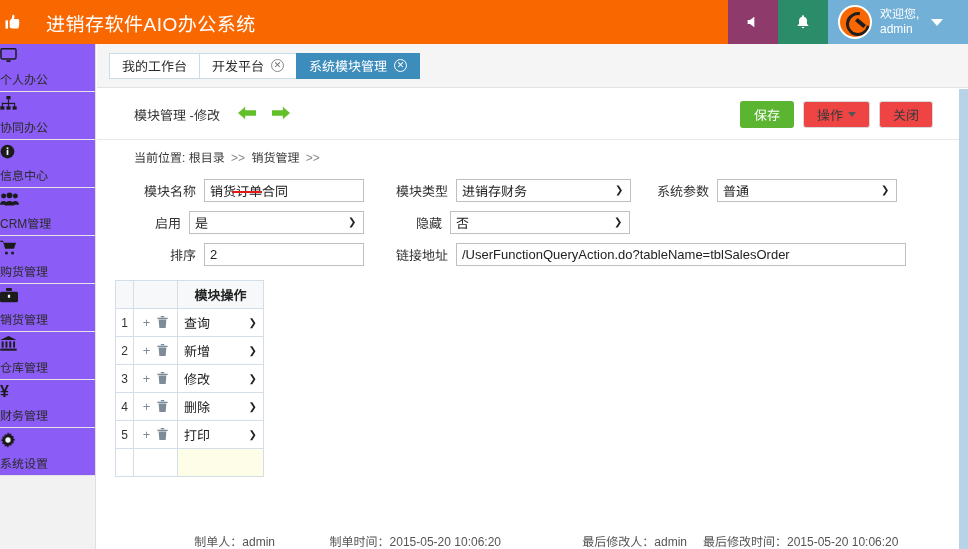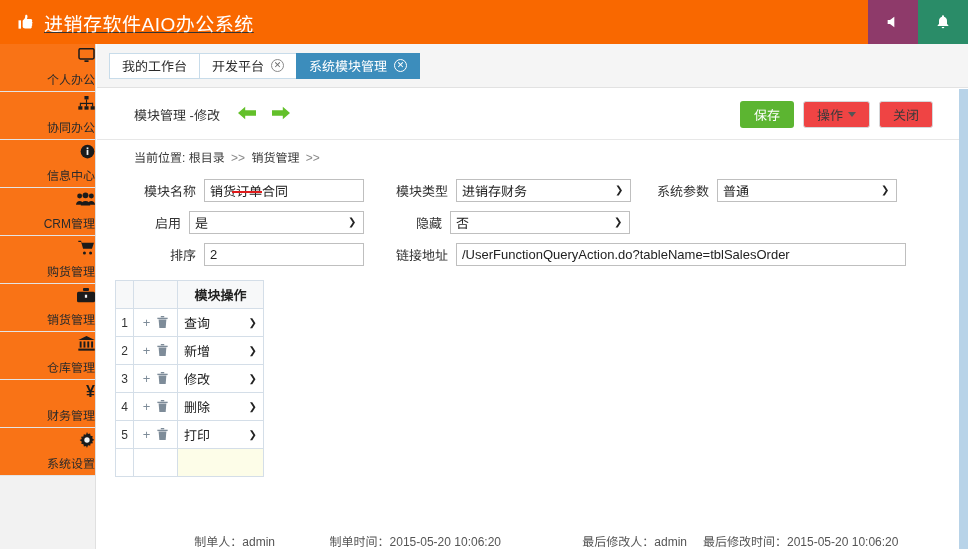--- a/index.html
+++ b/index.html
@@ -21,24 +21,23 @@
 
   
   .topbar {
     position: absolute; top: 0; left: 0;
     width: 968px; height: 44px;
     background: #f96800;
     display: flex; align-items: stretch;
   }
   .brand {
     display: flex; align-items: center;
-    padding-left: 15px;
+    padding-left: 2px;
     flex: 1 1 auto;
-    gap: 7px;
-    text-decoration: underline;
+    gap: 22px;
   }
   .brand-icon {
     width: 22px; height: 22px;
     display: flex; align-items: center; justify-content: center;
     color: #ffffff;
     font-size: 19px;
     line-height: 1;
   }
   .brand-title {
     color: #ffffff;
@@ -104,23 +103,23 @@
   .sidebar {
     position: absolute; top: 44px; left: 0;
     width: 96px; height: 505px;
     background: #f2f2f2;
     border-right: 1px solid #e0e0e0;
   }
   .side-item {
     height: 48px;
     border-bottom: 1px solid #e4e4e4;
     display: flex; flex-direction: column;
-    align-items: flex-end; justify-content: center;
+    align-items: flex-start; justify-content: center;
     gap: 9px;
-    background: #f97316;
+    background: #8b5cf6;
     cursor: pointer;
   }
   .side-icon {
     font-size: 15px; line-height: 15px;
     color: #1b1b1b;
     display: block;
     height: 16px;
   }
   .side-icon svg { display: block; }
   .side-label {
@@ -362,20 +361,28 @@
       <svg width="16" height="16" viewBox="0 0 24 24" fill="#ffffff">
         <path d="M14 4 7.5 9H4v6h3.5L14 20z"></path>
       </svg>
     </div>
     <div class="hdr-btn green">
       <svg width="16" height="16" viewBox="0 0 24 24" fill="#ffffff">
         <path d="M12 2c-.8 0-1.5.7-1.5 1.5v.8C7.9 5 6 7.3 6 10v5l-2 2v1h16v-1l-2-2v-5c0-2.7-1.9-5-4.5-5.7v-.8C13.5 2.7 12.8 2 12 2z"></path>
         <path d="M10 19.5a2 2 0 0 0 4 0z"></path>
       </svg>
     </div>
+    <div class="user-box">
+      <span class="avatar"></span>
+      <span>
+        <span class="user-text" style="display:block">欢迎您,</span>
+        <span class="user-text" style="display:block">admin</span>
+      </span>
+      <span class="caret-down"></span>
+    </div>
   </div>
 
   <div class="sidebar">
 
     <div class="side-item">
       <span class="side-icon">
         <svg width="17" height="15" viewBox="0 0 24 22" fill="#1b1b1b">
             <rect x="1" y="1" width="22" height="15" rx="2" fill="none" stroke="#1b1b1b" stroke-width="2.2"></rect>
             <rect x="9" y="18" width="6" height="2.5"></rect>
           </svg>

